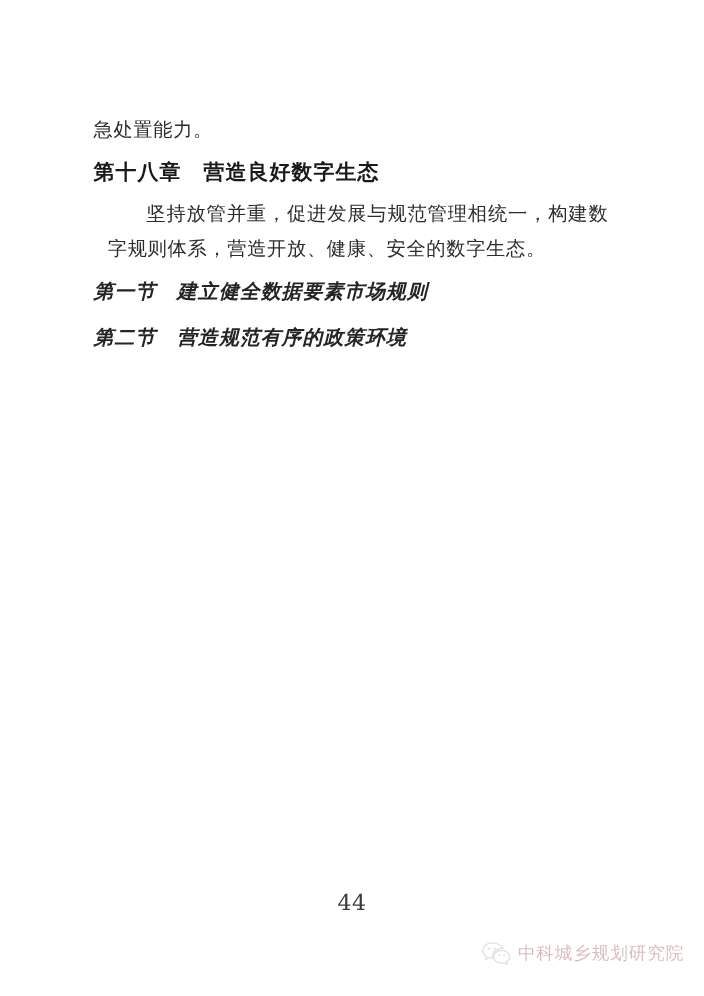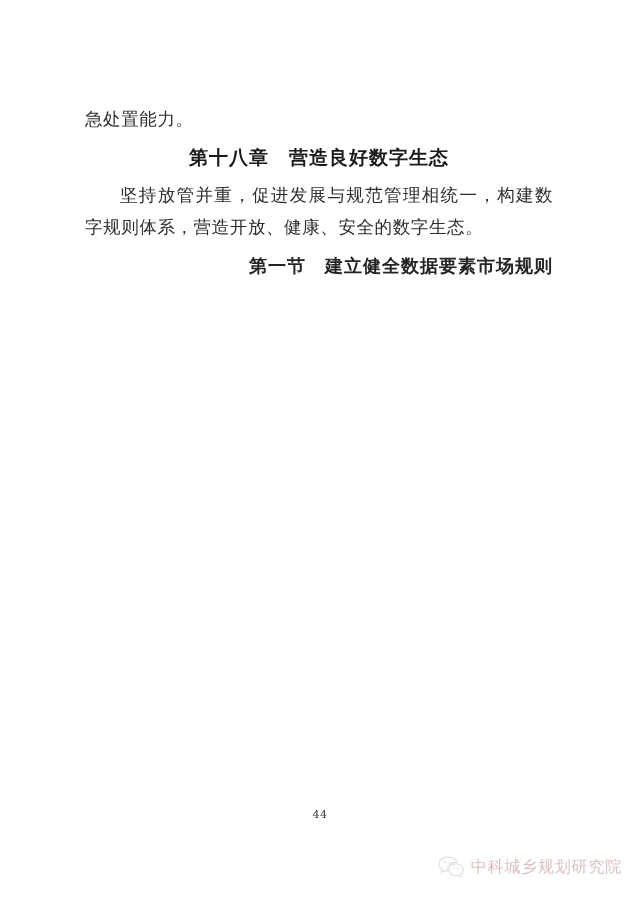--- a/index.html
+++ b/index.html
@@ -40,61 +40,63 @@
     color: #2c2c2c;
     letter-spacing: 0.6px;
     text-align: justify;
     text-justify: inter-character;
     margin: 0;
     font-weight: 400;
   }
 
   .body-par {
     text-indent: 2em;
+    margin-left: 13px;
   }
 
   
   .chapter-heading {
     font-family: "DejaVu Sans", "Liberation Sans", sans-serif;
     font-size: 19px;
     font-weight: 700;
     color: #1a1a1a;
-    text-align: center;
+    text-align: left;
     line-height: 32px;
     letter-spacing: 1px;
     margin: 0;
     padding-top: 6px;
     padding-bottom: 6px;
   }
 
   
   .section-heading {
     font-family: "DejaVu Serif", "Liberation Serif", serif;
     font-size: 18px;
     font-weight: 700;
     color: #242424;
-    text-align: right;
+    text-align: left;
     line-height: 32px;
     letter-spacing: 1px;
     margin: 0;
     padding-top: 3px;
     padding-bottom: 3px;
+    font-style: italic;
   }
 
   .gap-sm { height: 4px; }
 
   
   #page-number {
     position: absolute;
     left: 0;
     top: 808px;
     width: 640px;
     text-align: center;
     font-family: "DejaVu Serif", "Liberation Serif", serif;
-    font-size: 11px;
+    font-size: 20px;
     color: #3a3a3a;
     letter-spacing: 0.5px;
   }
 
   
   #watermark {
     position: absolute;
     right: 18px;
     top: 856px;
     display: flex;
@@ -128,20 +130,21 @@
 
     <p class="body-par">坚持放管并重，促进发展与规范管理相统一，构建数字规则体系，营造开放、健康、安全的数字生态。</p>
 
     <div class="gap-sm"></div>
 
     <h2 class="section-heading">第一节　建立健全数据要素市场规则</h2>
 
 
     <div class="gap-sm"></div>
 
+    <h2 class="section-heading">第二节　营造规范有序的政策环境</h2>
 
 
   </div>
 
   <div id="page-number">44</div>
 
   <div id="watermark">
     <svg class="wm-icon" viewBox="0 0 26 22">
       <path d="M9.3 1.2C4.6 1.2 0.9 4.3 0.9 8.1c0 2.2 1.3 4.2 3.3 5.5l-0.8 2.5 2.9-1.5c0.9 0.3 1.9 0.4 3 0.4 0.2 0 0.5 0 0.7 0-0.2-0.6-0.3-1.2-0.3-1.9 0-3.8 3.7-6.9 8.4-6.9 0.3 0 0.5 0 0.8 0C18.1 3.3 14.1 1.2 9.3 1.2z" fill="none" stroke="#9a9a9a" stroke-width="1.2"></path>
       <circle cx="6.6" cy="6.4" r="0.95" fill="#9a9a9a"></circle>

